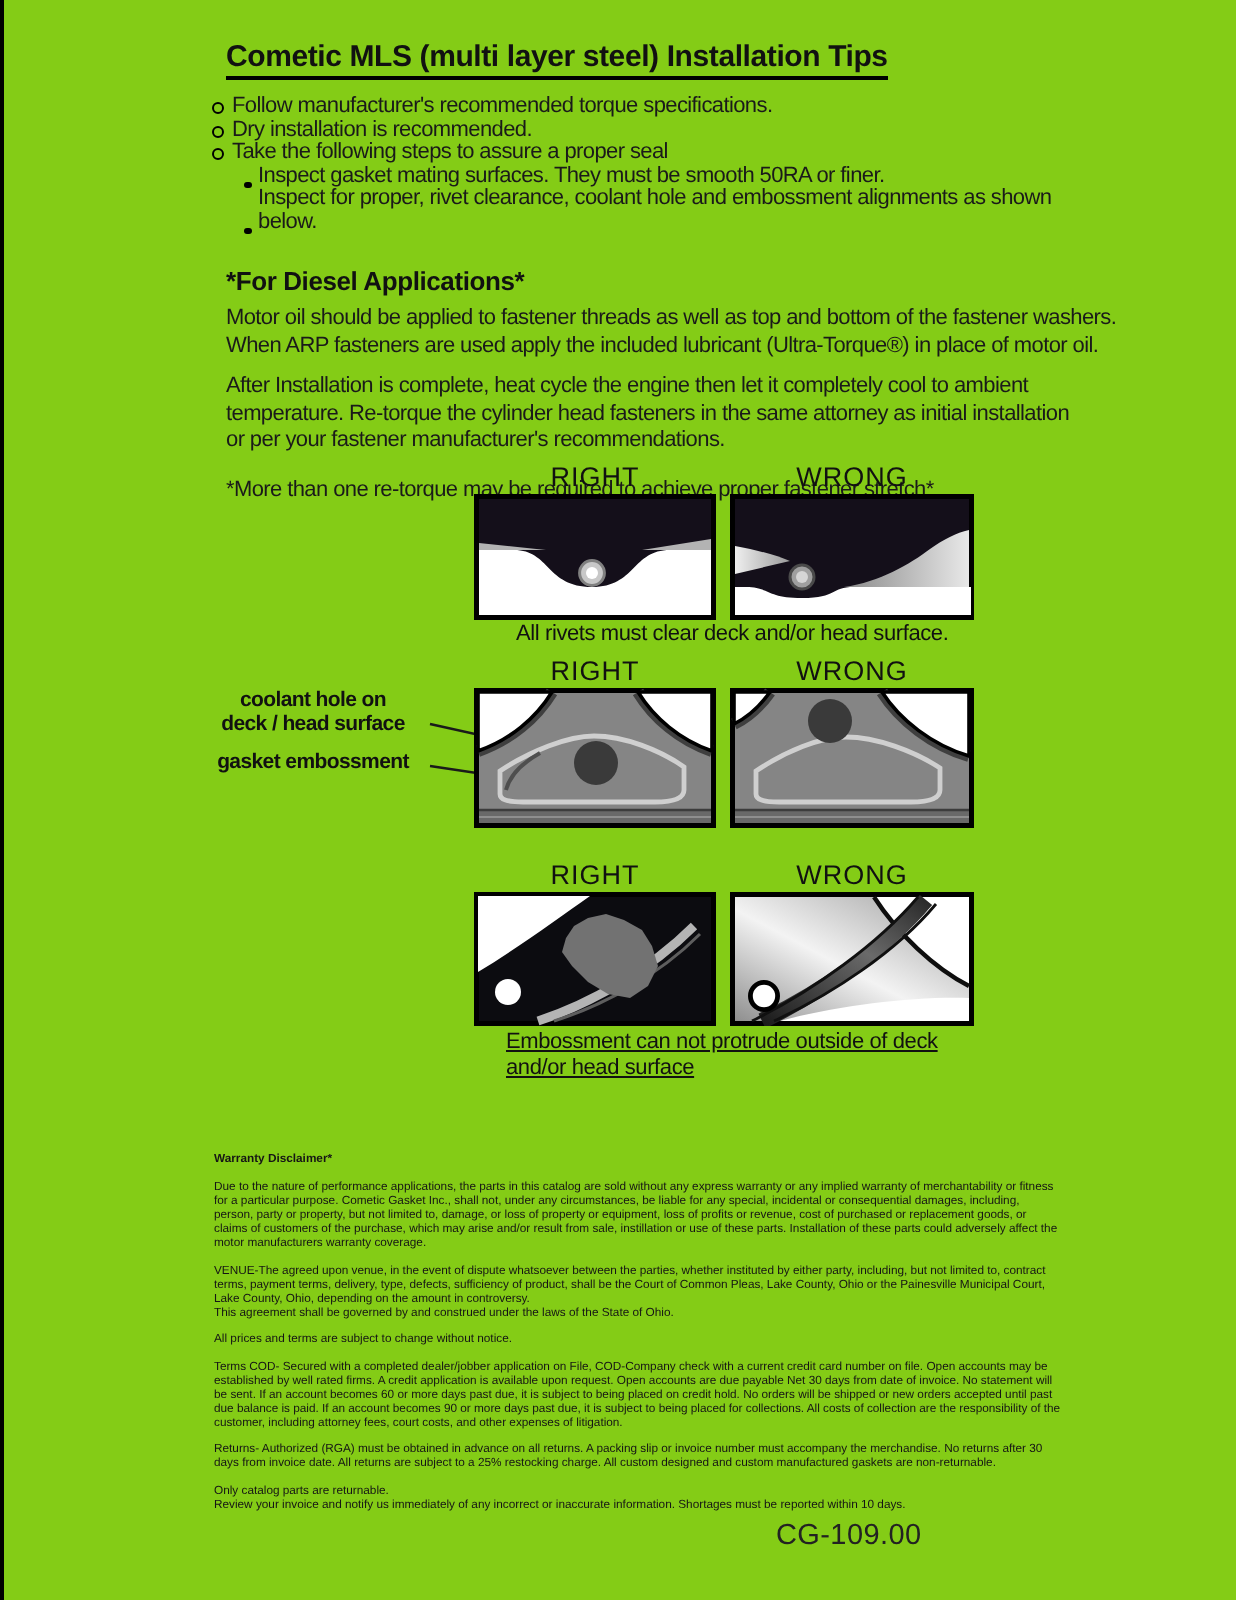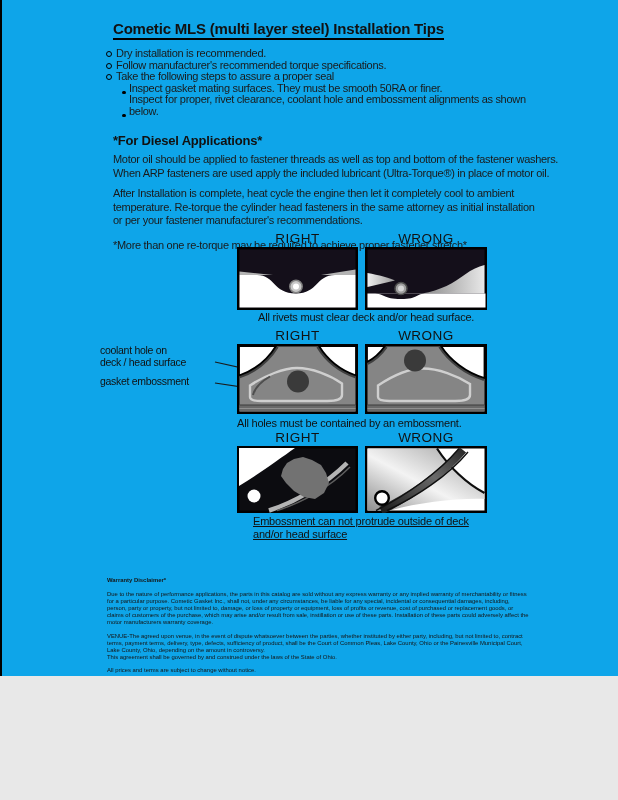--- a/index.html
+++ b/index.html
@@ -1,18 +1,18 @@
 <!DOCTYPE html>
 <html><head>
 <meta charset="utf-8">
 <style>
   html,body { margin:0; padding:0; background:#e8e8e8; }
   .page {
-    position:relative; width:618px; height:676px; margin:0 auto;
-    background:#0ea5e9; overflow:hidden;
+    position:relative; width:618px; height:800px; margin:0 auto;
+    background:#84cc16; overflow:hidden;
     font-family:"Liberation Sans", sans-serif; color:#1a1a1a;
   }
   .left-edge { position:absolute; left:0; top:0; width:2px; height:100%; background:#000; }
 
   
   .content { position:absolute; left:106px; top:20px; width:440px; }
   .title {
     display:inline-block; margin:0 0 8px 7px; padding-bottom:1px;
     font-size:15px; font-weight:bold; letter-spacing:-0.2px;
     border-bottom:2px solid #000; color:#111;
@@ -26,21 +26,21 @@
   .diesel-heading { margin:16px 0 5px 7px; font-size:13px; font-weight:bold; letter-spacing:-0.2px; color:#111; }
   .para { margin:0 0 7px 7px; font-size:11px; line-height:13.5px; letter-spacing:-0.3px; }
   .para .line { display:block; white-space:nowrap; }
   .para.note { margin-top:11px; }
 
   
   .diagrams { position:absolute; inset:0; pointer-events:none; }
   .dlabel { position:absolute; width:121px; text-align:center; font-size:13.5px; letter-spacing:0.5px; color:#111; }
   .dbox { position:absolute; }
   .dcaption { position:absolute; font-size:11px; letter-spacing:-0.2px; line-height:12.5px; color:#111; }
-  .callout { position:absolute; left:100px; width:113px; text-align:left; font-size:10.5px; line-height:11.5px; letter-spacing:-0.3px; color:#111; }
+  .callout { position:absolute; left:100px; width:113px; text-align:center; font-size:10.5px; line-height:11.5px; letter-spacing:-0.3px; color:#111;font-weight:bold; }
   .callout-lines { position:absolute; inset:0; width:618px; height:800px; }
 
   
   .warranty { position:absolute; left:107px; top:577px; width:424px; font-size:5.9px; line-height:7px; color:#151515; }
   .warranty p { margin:0 0 6.5px 0; }
   .w-head { font-weight:bold; margin-bottom:7px; }
   .wline { display:block; }
 
   .footer-code { position:absolute; left:388px; top:760px; font-size:14.5px; letter-spacing:0.2px; color:#222; }
 </style>
@@ -49,25 +49,25 @@
 
 <div class="page">
   <div class="left-edge"></div>
 
   <div class="content">
     <h1 class="title">Cometic MLS (multi layer steel) Installation Tips</h1>
 
     <ul class="tips">
       <li class="tip">
         <span class="o-bullet"></span>
-        <span>Dry installation is recommended.</span>
+        <span>Follow manufacturer's recommended torque specifications.</span>
       </li>
       <li class="tip">
         <span class="o-bullet"></span>
-        <span>Follow manufacturer's recommended torque specifications.</span>
+        <span>Dry installation is recommended.</span>
       </li>
       <li class="tip">
         <span class="o-bullet"></span>
         <span>Take the following steps to assure a proper seal</span>
       </li>
     </ul>
 
     <ul class="subtips">
       <li class="subtip">
         <span class="dot-bullet"></span>
@@ -164,21 +164,20 @@
       <line x1="2.5" y1="61" x2="119.5" y2="61" stroke="#3c3c3c" stroke-width="1.2"></line>
       <line x1="2.5" y1="64.5" x2="119.5" y2="64.5" stroke="#9b9b9b" stroke-width="0.8"></line>
       <path d="M20,2 C15,9 9,14.5 2,18" stroke="#3f3f3f" stroke-width="6" fill="none"></path>
       <path d="M2,2 L20,2 C15,9 9,14.5 2,18 Z" fill="#ffffff" stroke="#000" stroke-width="1.8"></path>
       <path d="M76,2 C85,16 101,28.5 119.5,34" stroke="#3f3f3f" stroke-width="6" fill="none"></path>
       <path d="M119.5,2 L76,2 C85,16 101,28.5 119.5,34 Z" fill="#ffffff" stroke="#000" stroke-width="1.8"></path>
       <path d="M13,53 L13,41.5 C28,31.5 45,24.5 58,24.5 C73,24.5 92,31.5 105,40 L105,51 C105,55 100,57 90.5,57 L24.5,57 C16.5,57 13,55.8 13,53 Z" fill="none" stroke="#cfcfcf" stroke-width="2.4"></path>
       <circle cx="50" cy="16.5" r="11" fill="#3a3a3a"></circle>
     </svg>
 
-    <div class="dcaption" style="left:237px; top:417px;">All holes must be contained by an embossment.</div>
 
     <div class="dlabel" style="left:237px; top:430px;">RIGHT</div>
     <div class="dlabel" style="left:365px; top:430px; width:122px;">WRONG</div>
 
     <svg class="dbox" style="left:237px; top:446px;" width="121" height="67" viewBox="0 0 121 67">
       <rect x="1.25" y="1.25" width="118.5" height="64.5" fill="#0c0c10" stroke="#000" stroke-width="2.5"></rect>
       <path d="M2,2 L58,2 C43,12.5 22,28 2,40 Z" fill="#ffffff"></path>
       <path d="M32,64.5 C58,56 88,39 110,17" stroke="#b4b4b4" stroke-width="4.5" fill="none"></path>
       <path d="M40,64.5 C64,57 92,42 113,21" stroke="#5e5e5e" stroke-width="1.5" fill="none"></path>
       <polygon points="46,23 50,17 57,13 66,11 75,14 84,19 89,27 92,37 87,47 78,53 67,51 57,45 49,37 44,30" fill="#727272"></polygon>

